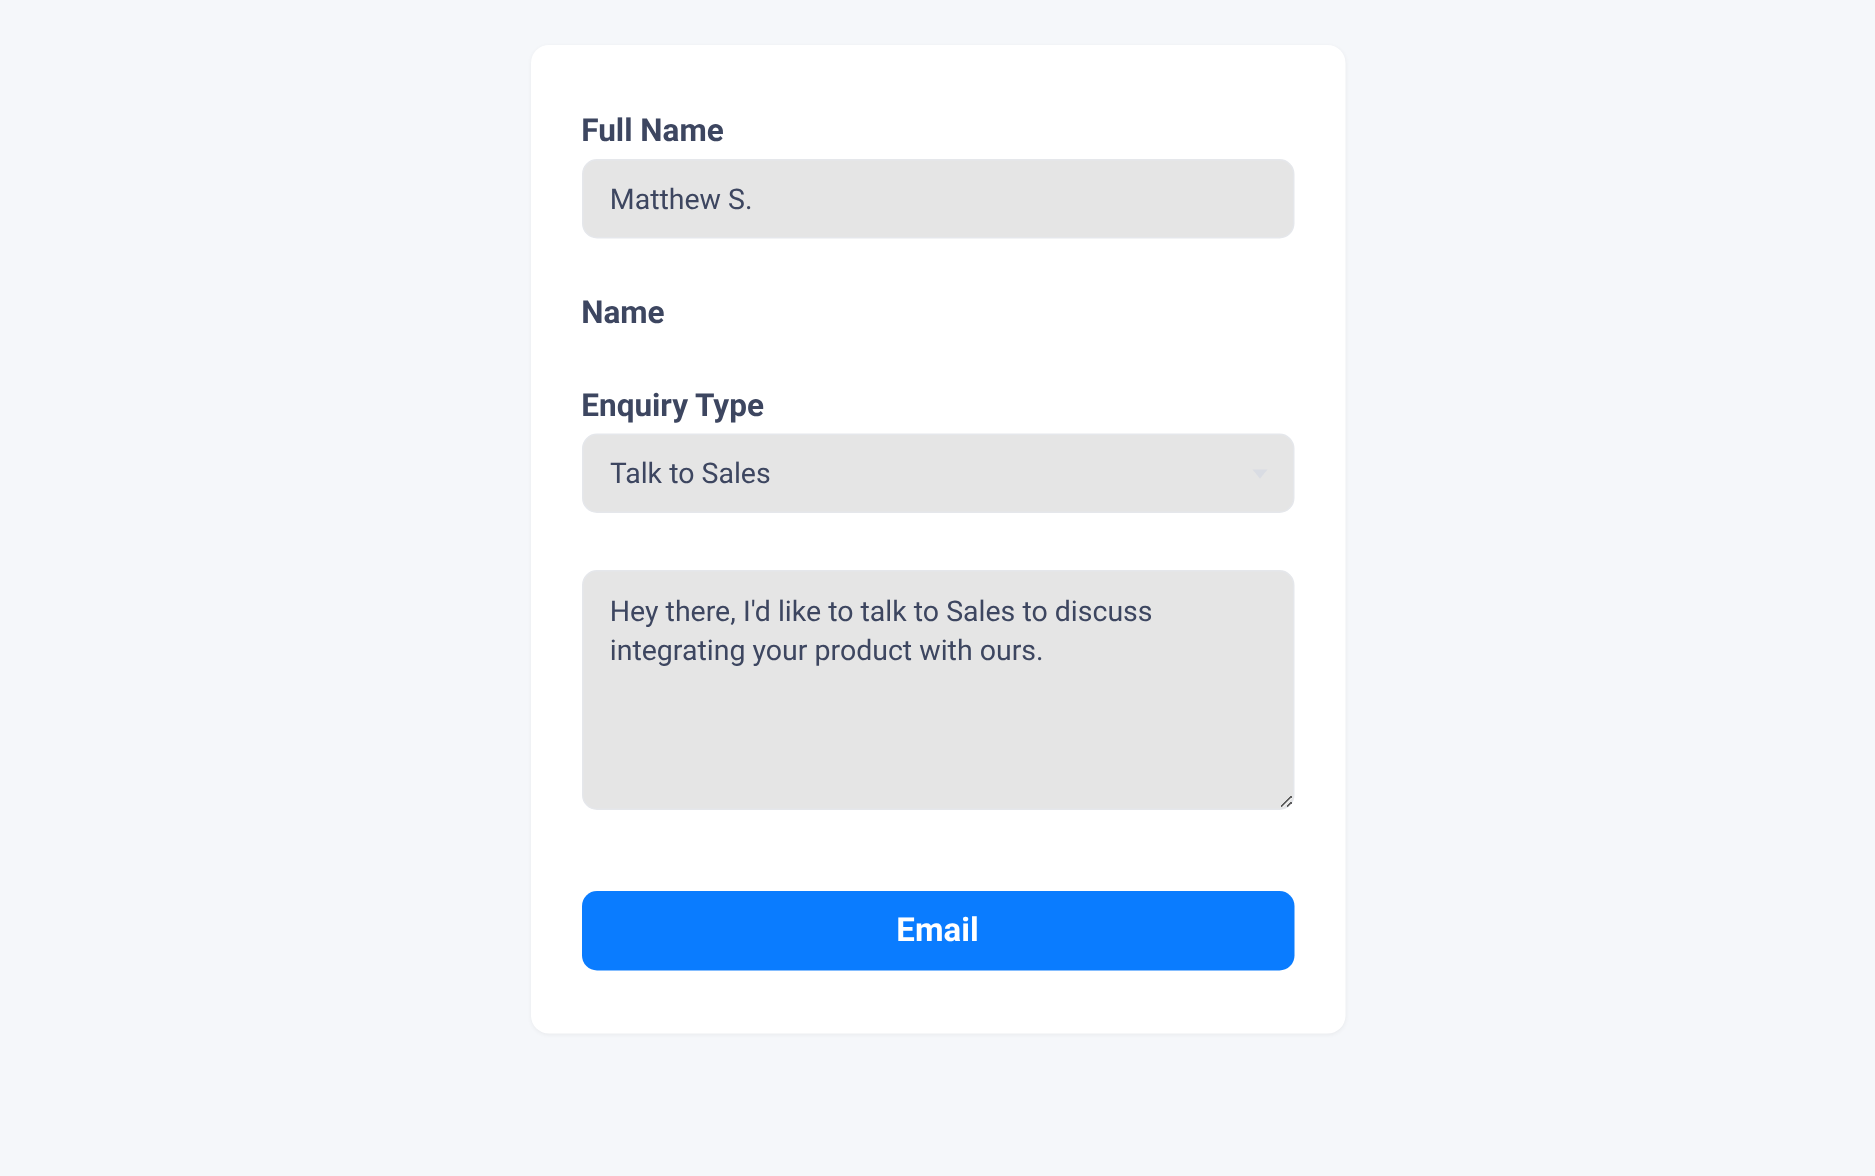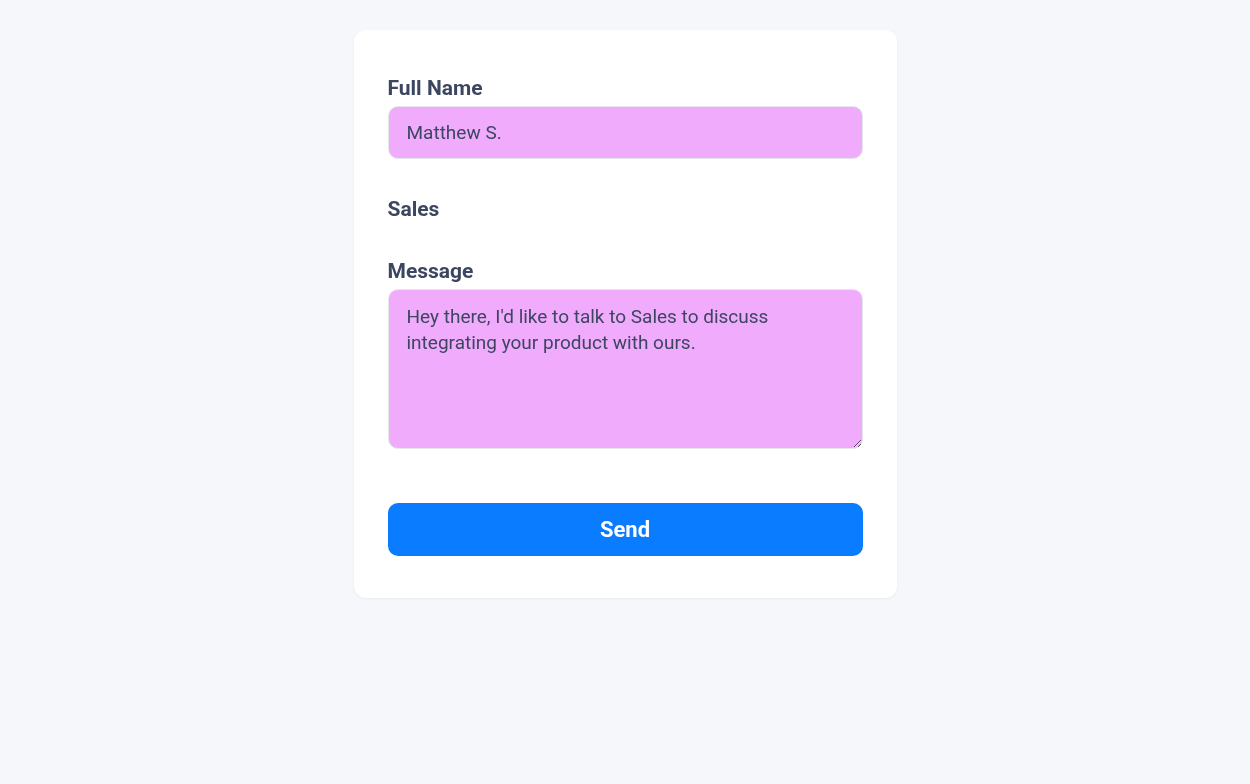--- a/index.html
+++ b/index.html
@@ -27,21 +27,21 @@
     }
     .field-label {
       font-size: 21px;
       font-weight: 700;
       color: #3d4660;
       margin-bottom: 6px;
       display: block;
     }
     .text-input, .select-input, .textarea-input {
       width: 100%;
-      background-color: #f0abfc;
+      background-color: #e5e5e5;
       border: 1px solid #e5e7eb;
       border-radius: 10px;
       padding: 14px 18px;
       font-size: 19px;
       color: #3d4660;
       font-family: inherit;
     }
     .select-wrapper {
       position: relative;
     }
@@ -87,24 +87,32 @@
 <body>
 
 <div class="card">
 
   <div class="field-group">
     <label class="field-label">Full Name</label>
     <input type="text" class="text-input" value="Matthew S." style="">
   </div>
 
   <div class="field-group">
-    <label class="field-label">Sales</label>
+    <label class="field-label">Name</label>
   </div>
 
+  <div class="field-group">
+    <label class="field-label">Enquiry Type</label>
+    <div class="select-wrapper">
+      <select class="select-input">
+        <option>Talk to Sales</option>
+      </select>
+      <span class="select-caret"></span>
+    </div>
+  </div>
 
   <div class="field-group">
-    <label class="field-label">Message</label>
     <textarea class="textarea-input" style="">Hey there, I'd like to talk to Sales to discuss integrating your product with ours.</textarea>
   </div>
 
-  <button class="submit-button">Send</button>
+  <button class="submit-button">Email</button>
 
 </div>
 
 </body></html>

